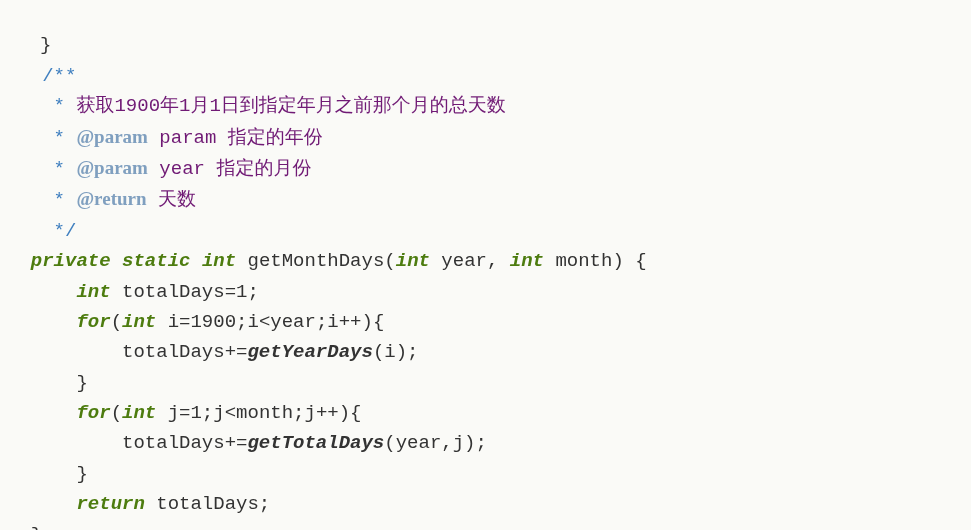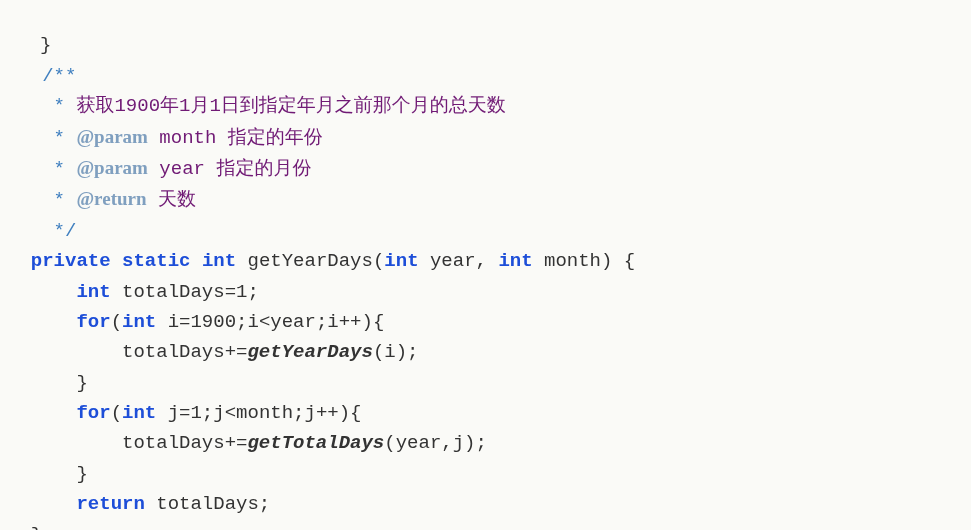--- a/index.html
+++ b/index.html
@@ -11,37 +11,37 @@
     line-height: 1.6;
     color: #333;
   }
   .code-block {
     padding: 0 8px 8px 8px;
     white-space: pre;
   }
   .comment-mark { color: #3f7fbf; }
   .comment-text { color: #701a75; }
   .doc-tag { color: #7f9fbf; font-weight: bold; font-family: Liberation Serif, serif; }
-  .keyword { color: #1d4ed8; font-weight: bold; }
+  .keyword { color: #4d7c0f; font-weight: bold; font-style: italic; }
   .plain { color: #333; }
   .italic-call { font-style: italic; color: #333; font-weight: bold; }
   .top-line { color: #333; padding-left: 32px;}
 </style>
 </head>
 <body>
 
 <div class="code-block">
 <span class="top-line">}</span>
 <span>   <span class="comment-mark">/**</span></span>
 <span>   <span class="comment-mark"> * </span><span class="comment-text">获取1900年1月1日到指定年月之前那个月的总天数</span></span>
-<span>   <span class="comment-mark"> * </span><span class="doc-tag">@param</span><span class="comment-text"> month </span><span class="comment-text">指定的年份</span></span>
+<span>   <span class="comment-mark"> * </span><span class="doc-tag">@param</span><span class="comment-text"> param </span><span class="comment-text">指定的年份</span></span>
 <span>   <span class="comment-mark"> * </span><span class="doc-tag">@param</span><span class="comment-text"> year </span><span class="comment-text">指定的月份</span></span>
 <span>   <span class="comment-mark"> * </span><span class="doc-tag">@return</span><span class="comment-text"> 天数</span></span>
 <span>   <span class="comment-mark"> */</span></span>
-<span>  <span class="keyword">private</span> <span class="keyword">static</span> <span class="keyword">int</span><span class="plain"> getYearDays(</span><span class="keyword">int</span><span class="plain"> year, </span><span class="keyword">int</span><span class="plain"> month) {</span></span>
+<span>  <span class="keyword">private</span> <span class="keyword">static</span> <span class="keyword">int</span><span class="plain"> getMonthDays(</span><span class="keyword">int</span><span class="plain"> year, </span><span class="keyword">int</span><span class="plain"> month) {</span></span>
 <span>      <span class="keyword">int</span><span class="plain"> totalDays=1;</span></span>
 <span>      <span class="keyword">for</span><span class="plain">(</span><span class="keyword">int</span><span class="plain"> i=1900;i&lt;year;i++){</span></span>
 <span>  <span class="plain">        totalDays+=</span><span class="italic-call">getYearDays</span><span class="plain">(i);</span></span>
 <span>  <span class="plain">    }</span></span>
 <span>      <span class="keyword">for</span><span class="plain">(</span><span class="keyword">int</span><span class="plain"> j=1;j&lt;month;j++){</span></span>
 <span>  <span class="plain">        totalDays+=</span><span class="italic-call">getTotalDays</span><span class="plain">(year,j);</span></span>
 <span>  <span class="plain">    }</span></span>
 <span>      <span class="keyword">return</span><span class="plain"> totalDays;</span></span>
 <span>  <span class="plain">}</span></span>
 </div>

